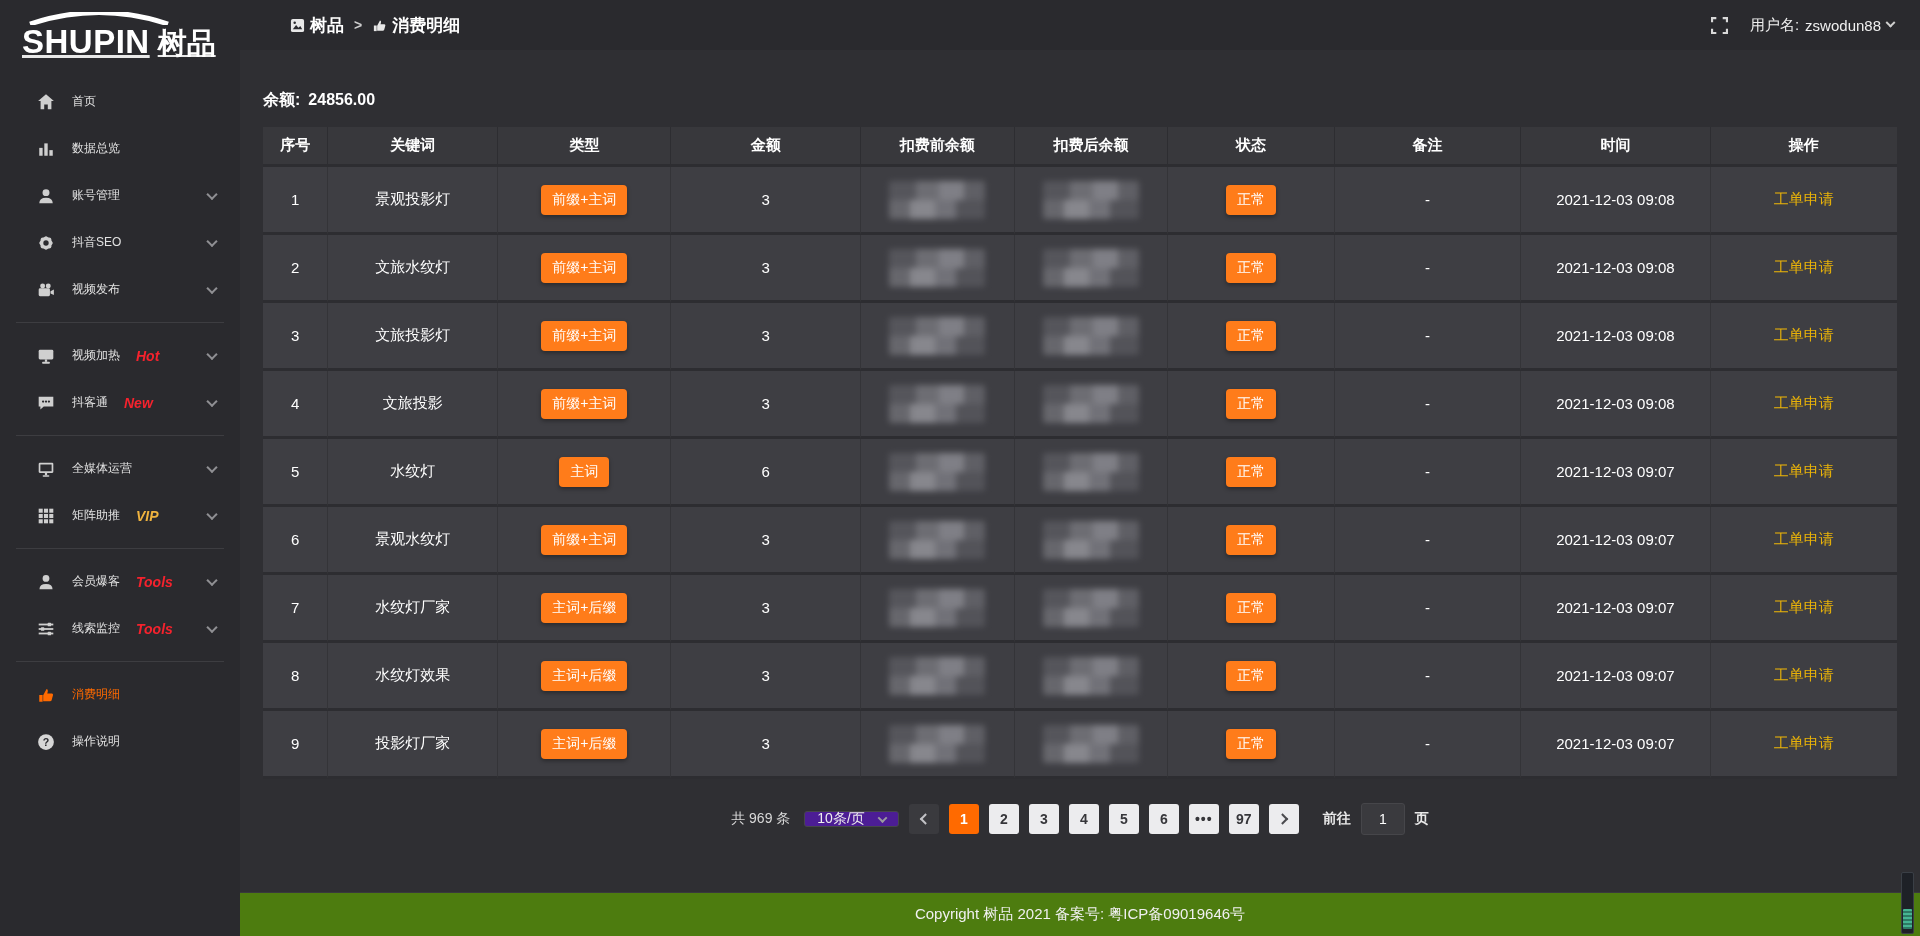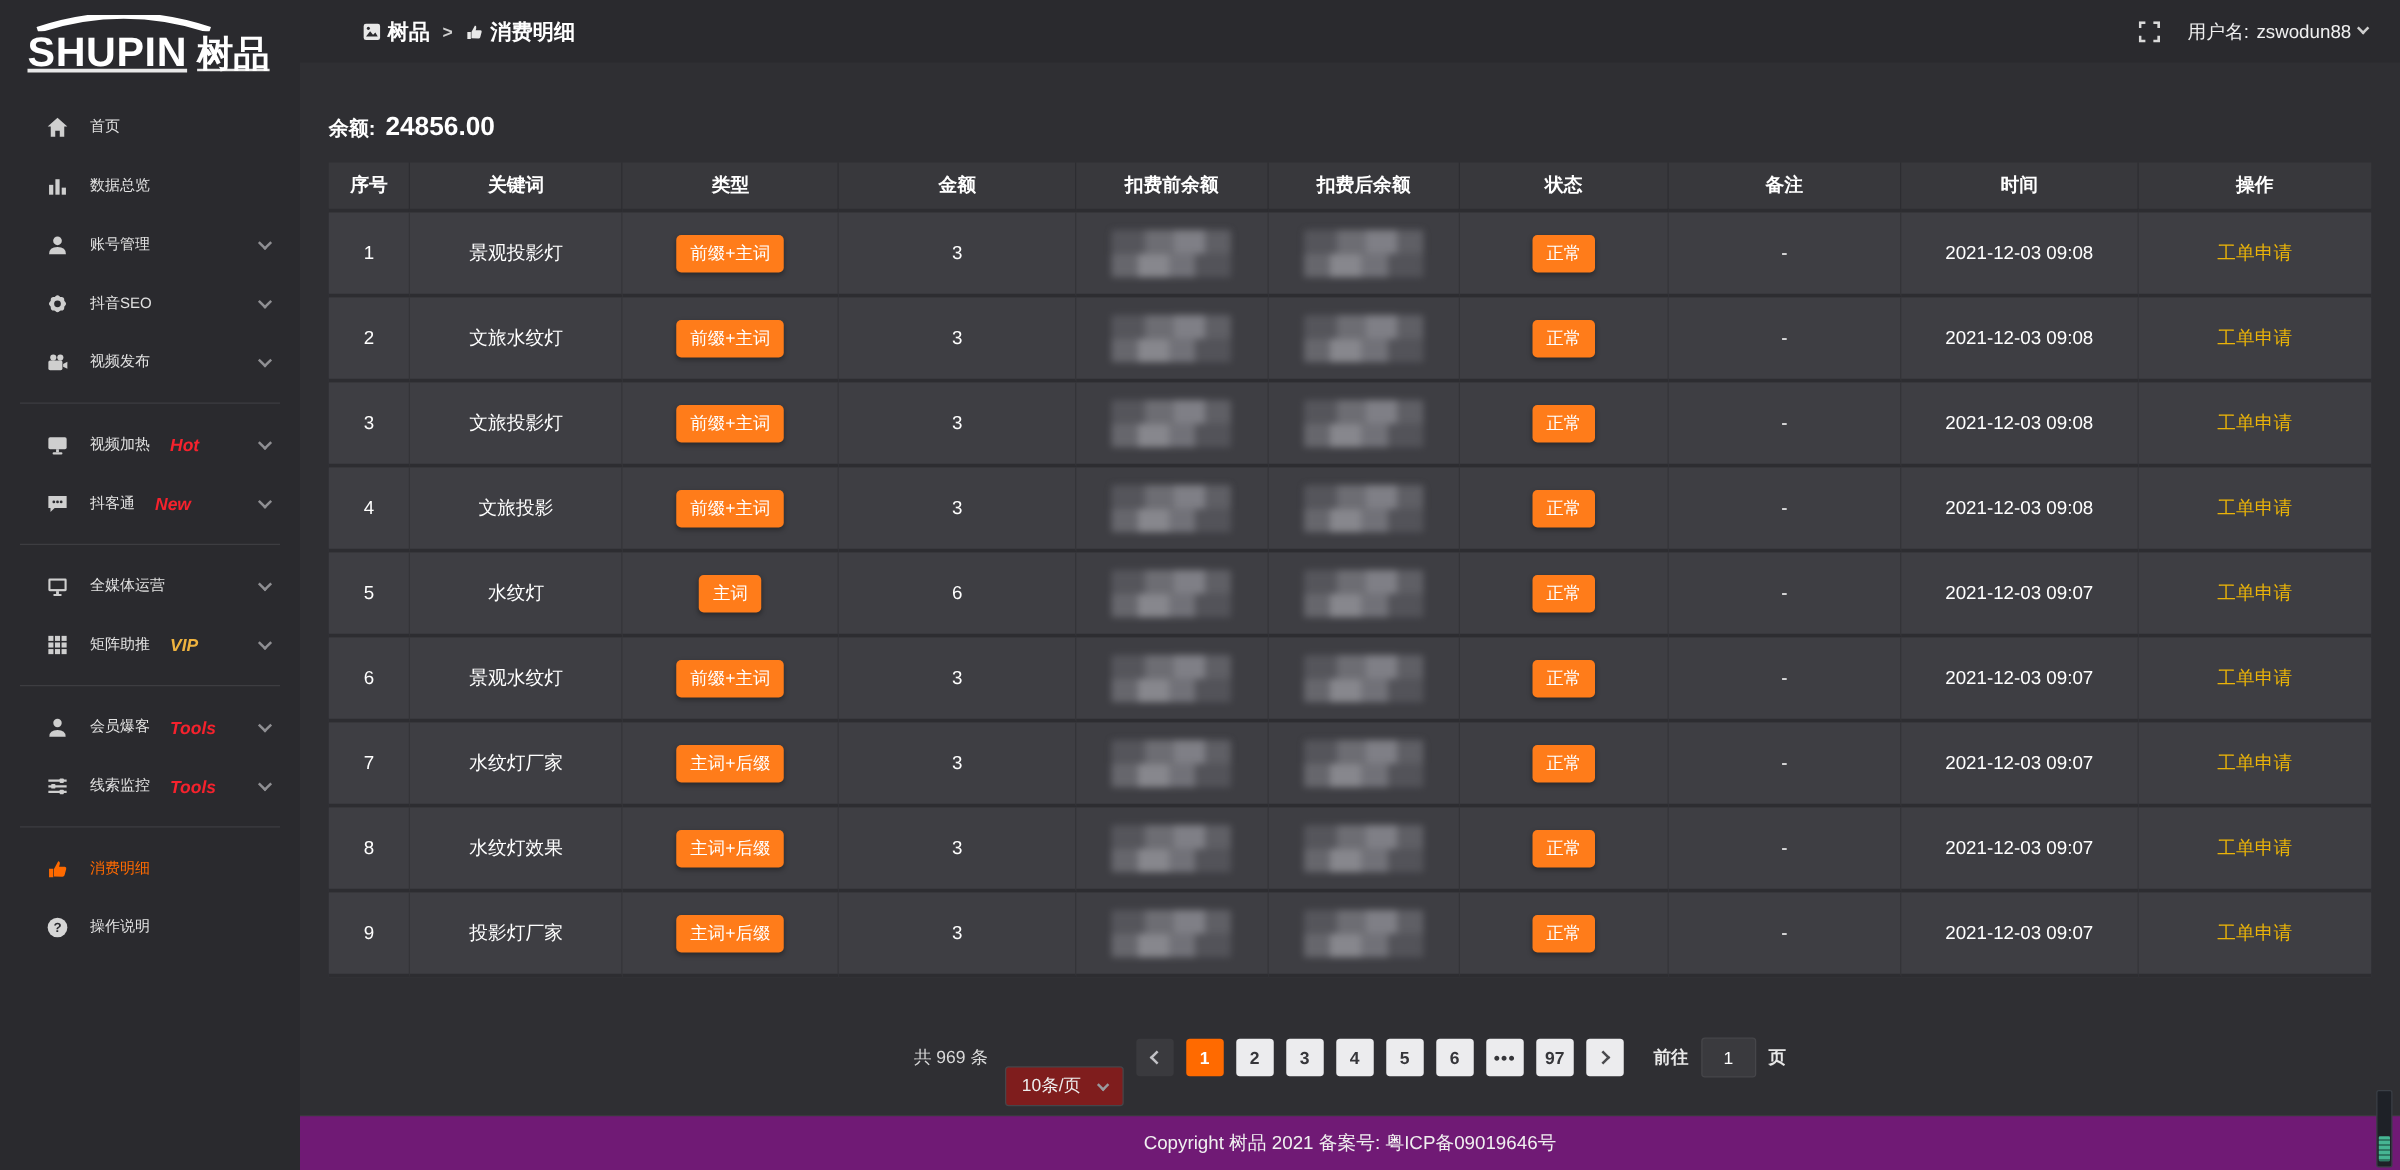--- a/index.html
+++ b/index.html
@@ -31,21 +31,21 @@
   .crumb { display:flex; align-items:center; gap:5px; cursor:pointer; }
   .crumb-sep { color:#cfcfcf; font-size:14px; font-weight:bold; }
   .top-right { display:flex; align-items:center; gap:22px; }
   .fs-btn { cursor:pointer; display:flex; }
   .user-box { display:flex; align-items:center; gap:6px; font-size:15px; color:#f0f0f0; cursor:pointer; }
   .user-box .chev2 { width:7px; height:7px; border-right:2px solid #cfcfcf; border-bottom:2px solid #cfcfcf; transform:rotate(45deg) translate(-2px,-2px); display:inline-block; }
   
   .content { position:absolute; left:240px; right:0; top:50px; bottom:44px; background:#2f2f33; padding:0 23px; }
   .balance { margin-top:40px; font-size:16px; color:#fff; display:flex; gap:8px; align-items:baseline; }
   .balance .b-label { font-weight:bold; }
-  .balance .b-value { font-weight:bold; font-size:21px; }
+  .balance .b-value { font-weight:bold; font-size:16px; }
   
   table.grid { width:100%; border-collapse:separate; border-spacing:0; margin-top:16px; table-layout:fixed; }
   table.grid th {
     background:#38383c; height:40px; font-size:15px; font-weight:bold; color:#fff; text-align:center;
     border-right:1px solid #2d2d31; border-bottom:3px solid #2d2d31;
   }
   table.grid th:last-child, table.grid td:last-child { border-right:none; }
   table.grid td {
     background:#3e3e43; height:68px; font-size:15px; color:#fff; text-align:center;
     border-right:1px solid #343438; border-bottom:3px solid #2d2d31; overflow:hidden;
@@ -58,34 +58,34 @@
     width:96px; height:38px; margin:0 auto; border-radius:2px; filter:blur(3px); opacity:.85;
     background-image:
       linear-gradient(90deg,#5a5a60 0 28%,#76767c 28% 52%,#8b8b92 52% 78%,#65656b 78%),
       linear-gradient(90deg,#6e6e74 0 22%,#94949a 22% 48%,#7b7b82 48% 70%,#57575d 70%);
     background-size:100% 50%; background-position:top,bottom; background-repeat:no-repeat;
   }
   a.action-link { color:#eab308; text-decoration:none; font-size:15px; cursor:pointer; }
   
   .pagination { margin-top:24px; display:flex; align-items:center; justify-content:center; gap:10px; font-size:14px; color:#d9d9d9; }
   .pg-total { margin-right:4px; white-space:nowrap; }
-  .pg-size { display:flex; align-items:center; gap:14px; background:#7f1d1d; border:1px solid #46464a; border-radius:3px; height:32px; padding:0 12px; cursor:pointer; color:#eee;margin-top:47px; }
+  .pg-size { display:flex; align-items:center; gap:14px; background:#4c1d95; border:1px solid #46464a; border-radius:3px; height:16px; padding:0 12px; cursor:pointer; color:#eee; }
   .pg-size .chev3 { width:7px; height:7px; border-right:2px solid #9a9a9e; border-bottom:2px solid #9a9a9e; transform:rotate(45deg) translate(-1px,-1px); }
   .pg-btn { min-width:30px; height:30px; border-radius:3px; display:flex; align-items:center; justify-content:center; font-size:14px; font-weight:bold; cursor:pointer; padding:0 6px; }
   .pg-prev { background:#3a3a3e; }
   .pg-prev .arrow { width:8px; height:8px; border-left:2px solid #c2c2c6; border-bottom:2px solid #c2c2c6; transform:rotate(45deg) translate(1px,-1px); }
   .pg-next { background:#ececee; }
   .pg-next .arrow { width:8px; height:8px; border-right:2px solid #4a4a4e; border-top:2px solid #4a4a4e; transform:rotate(45deg) translate(-1px,1px); }
   .pg-page { background:#ececee; color:#36363a; }
   .pg-page.active { background:#ff6a00; color:#fff; }
   .pg-ellipsis { background:#ececee; color:#36363a; letter-spacing:1px; }
   .pg-goto { display:flex; align-items:center; gap:10px; margin-left:14px; color:#e8e8e8; font-weight:bold;justify-content:space-between; }
   .pg-input { width:44px; height:32px; background:#3a3a3e; border:1px solid #46464a; border-radius:3px; color:#fff; text-align:center; font-size:14px; font-family:inherit; }
   
-  .footer { position:absolute; left:240px; right:0; bottom:0; height:44px; background:#701a75; border-top:1px solid #39393d; display:flex; align-items:center; justify-content:center; font-size:15px; color:#f0f0f0; z-index:2; }
+  .footer { position:absolute; left:240px; right:0; bottom:0; height:44px; background:#4d7c0f; border-top:1px solid #39393d; display:flex; align-items:center; justify-content:center; font-size:15px; color:#f0f0f0; z-index:2; }
   .scroll-indicator { position:absolute; right:6px; bottom:2px; width:13px; height:62px; background:#1e2127; border:1px solid #3a3f46; border-radius:2px; z-index:5; }
   .scroll-indicator .thumb { position:absolute; left:1px; right:1px; bottom:4px; height:20px; background:repeating-linear-gradient(180deg,#46b593 0 2px,#2d7a64 2px 4px); border-radius:1px; }
   svg { display:block; }
 </style>
 </head>
 <body>
 
 <div class="sidebar">
   <div class="logo">
     <svg class="logo-arc" width="150" height="13" viewBox="0 0 150 13">

